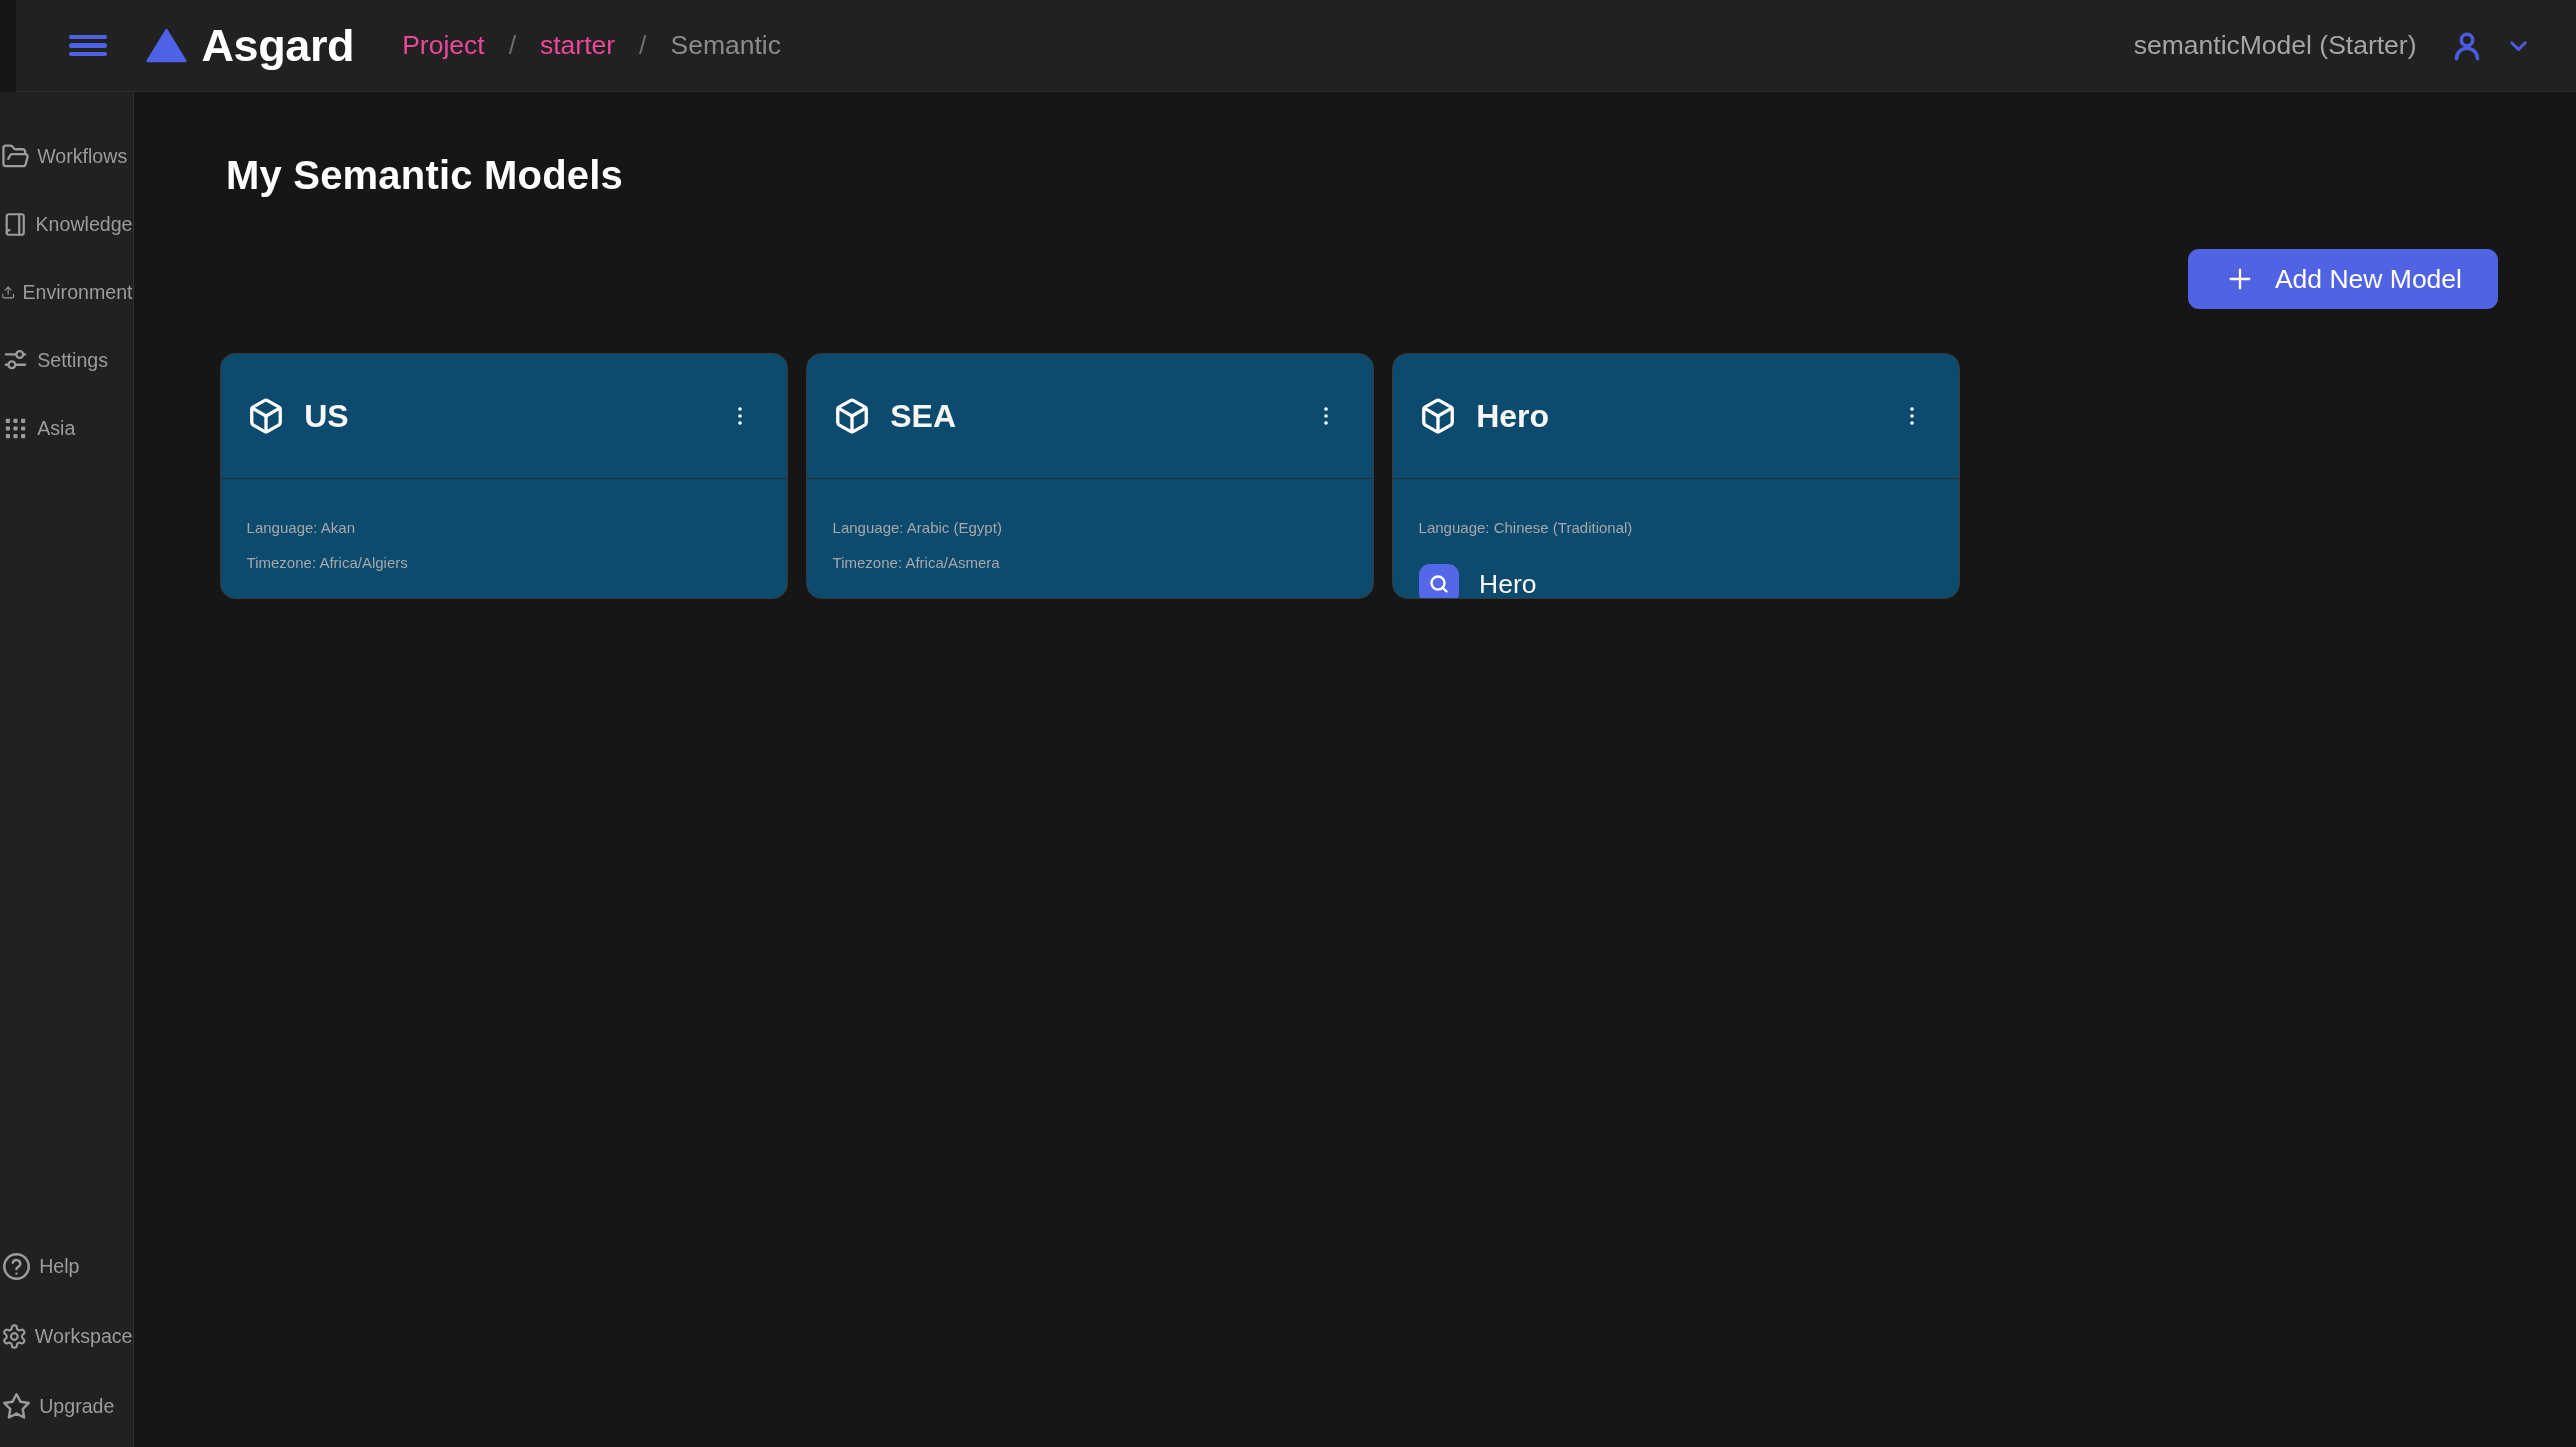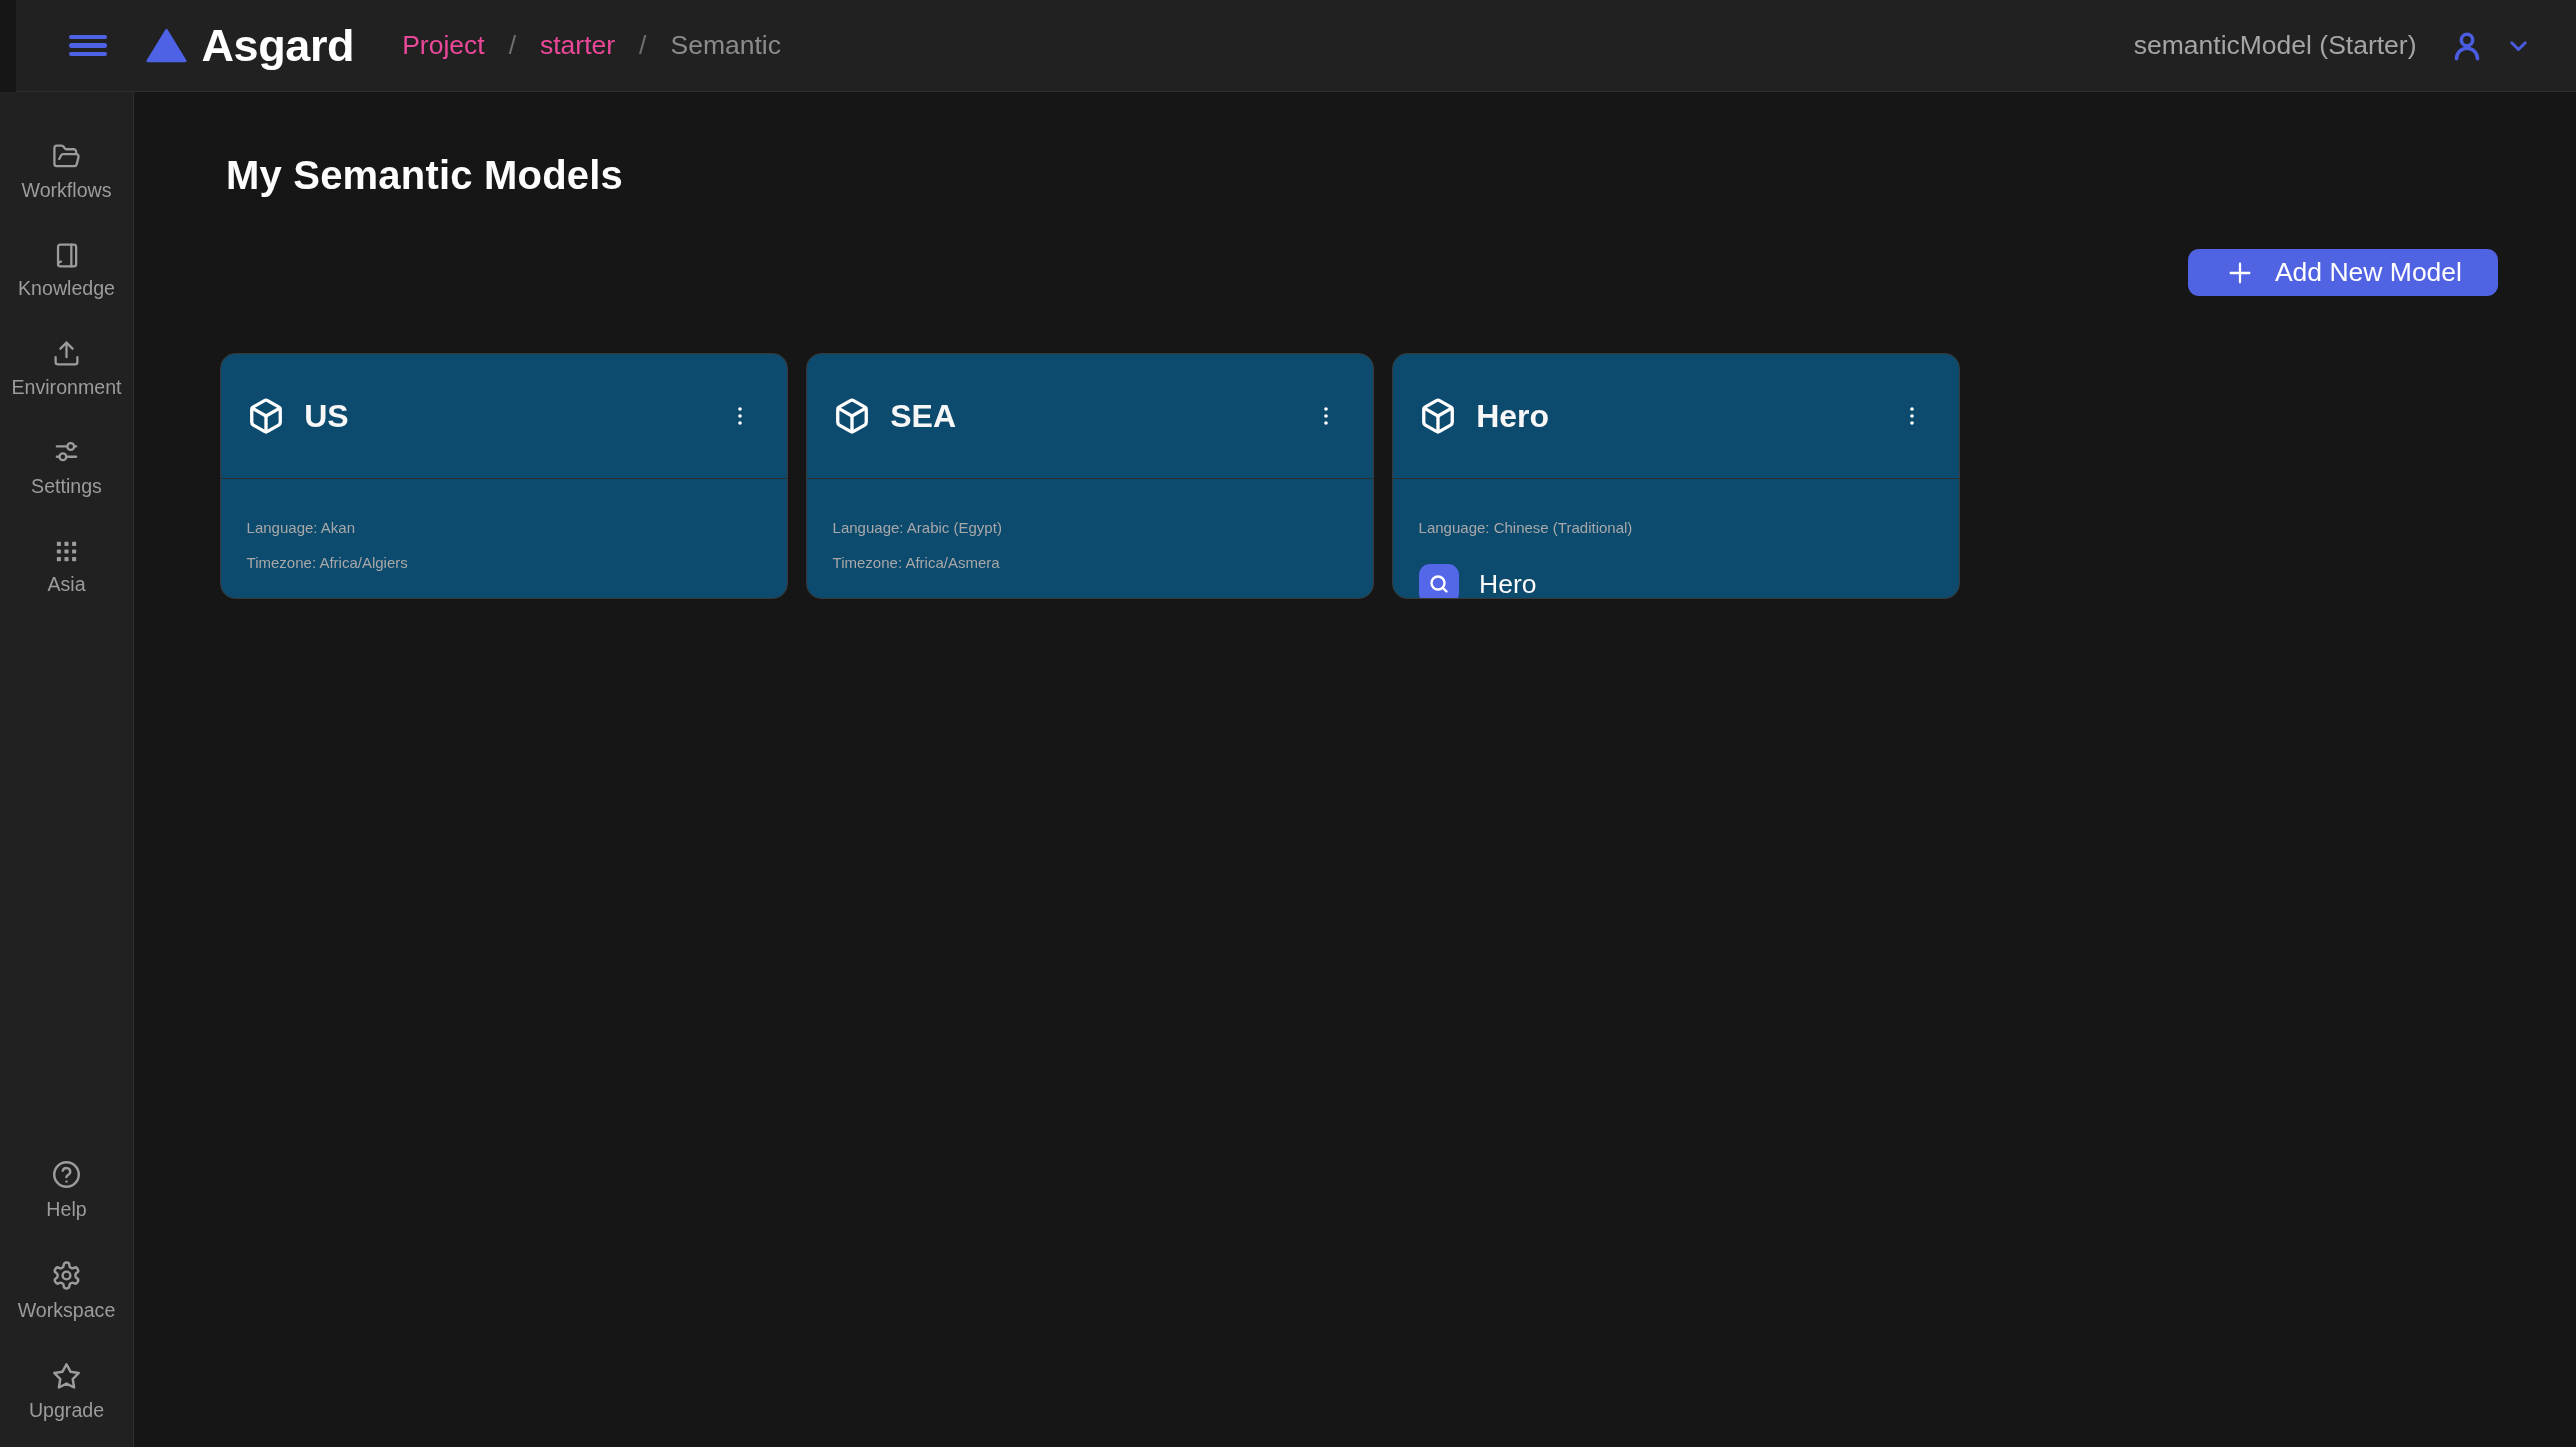--- a/index.html
+++ b/index.html
@@ -36,29 +36,29 @@
   
   .sidebar {
     position:absolute; top:92px; left:0; bottom:0; width:134px;
     background:#212121; border-right:1.7px solid #2f2f2f;
     display:flex; flex-direction:column; align-items:center;
     padding:50px 0 25.6px 0;
     z-index:2;
   }
   .side-group { display:flex; flex-direction:column; gap:39px; }
   .side-group.bottom { margin-top:auto; }
-  .side-item { display:flex; flex-direction:column; align-items:center; gap:7.7px; cursor:pointer; width:132px; }
+  .side-item { display:flex; flex-direction:row; align-items:center; gap:7.7px; cursor:pointer; width:132px; }
   .side-item .ico { color:#9c9c9c; }
   .side-label { font-size:19.6px; color:#9c9c9c; }
 
   
   .main { position:absolute; left:136px; top:92px; right:0; bottom:0; }
   .page-title { position:absolute; left:90px; top:61px; font-size:40px; font-weight:700; color:#fdfdfd; letter-spacing:0.2px; }
   .add-btn {
-    position:absolute; top:157px; right:78px; height:47px;
+    position:absolute; top:157px; right:78px; height:60px;
     background:#5064e3; border:none; border-radius:11px;
     display:flex; align-items:center; gap:19px; padding:0 36px;
     color:#ffffff; font-size:26.5px; font-family:inherit; cursor:pointer;
   }
   .cards { position:absolute; left:84px; top:261px; display:flex; gap:18px; }
   .card {
     width:568px; height:246px; background:#0c4a6e;
     border:1.7px solid #393939; border-radius:15.4px;
     overflow:hidden;
   }

